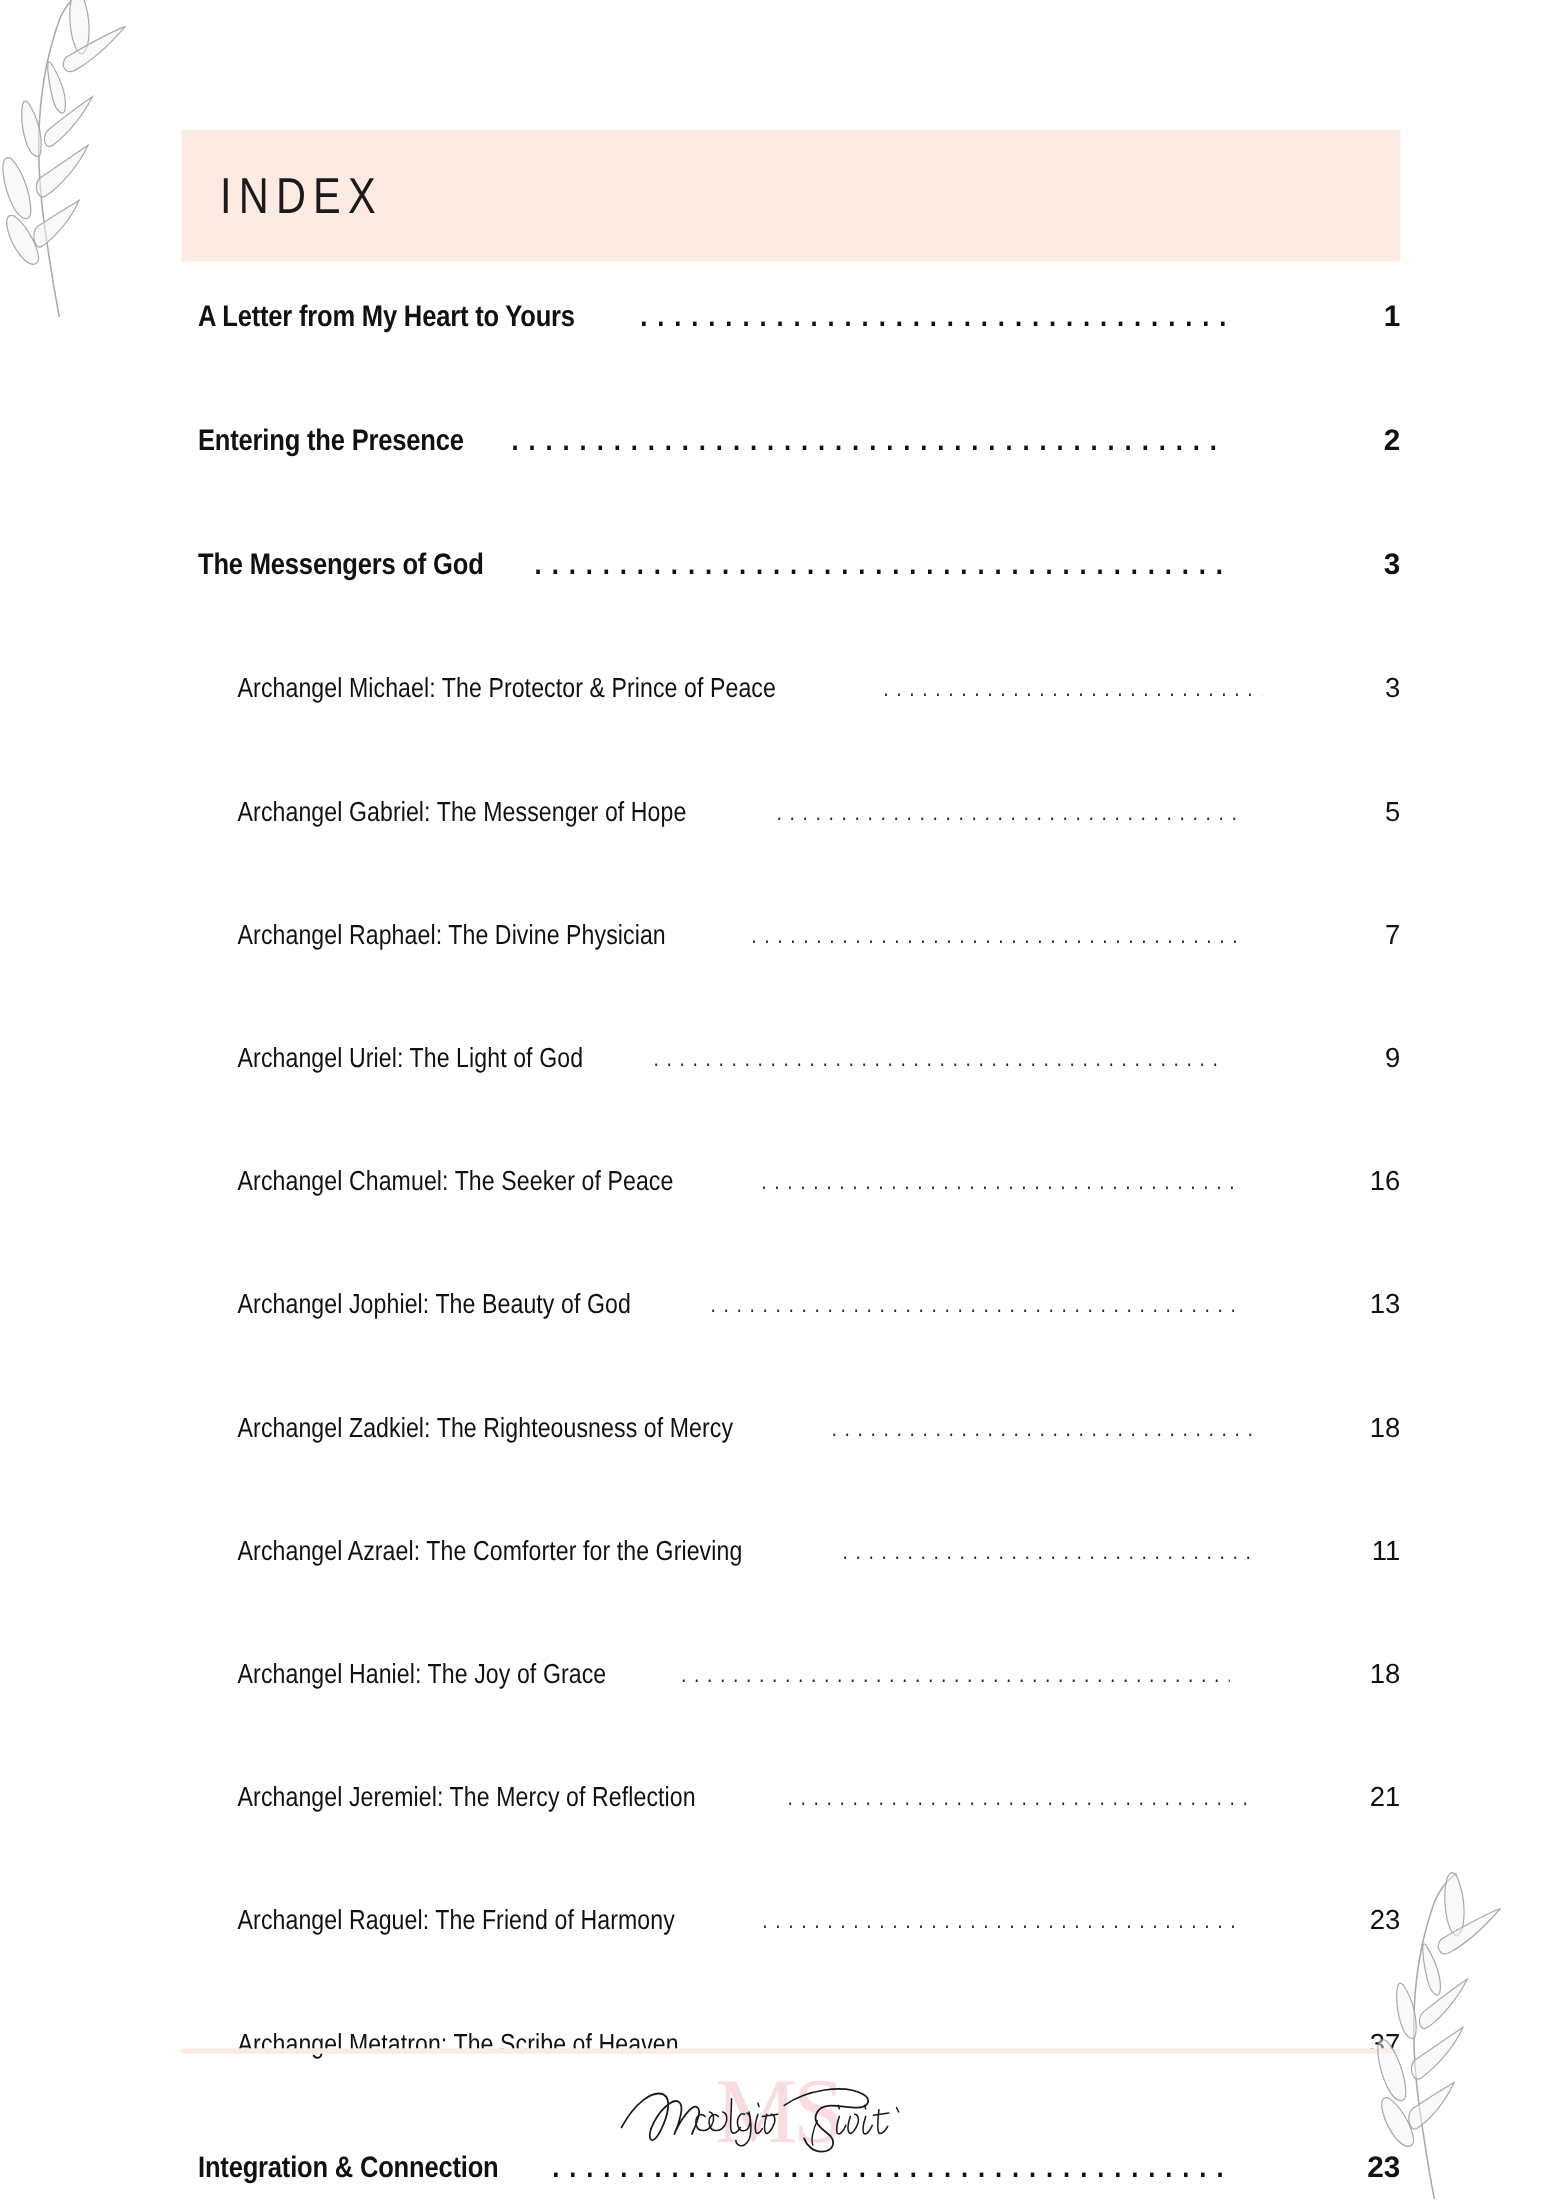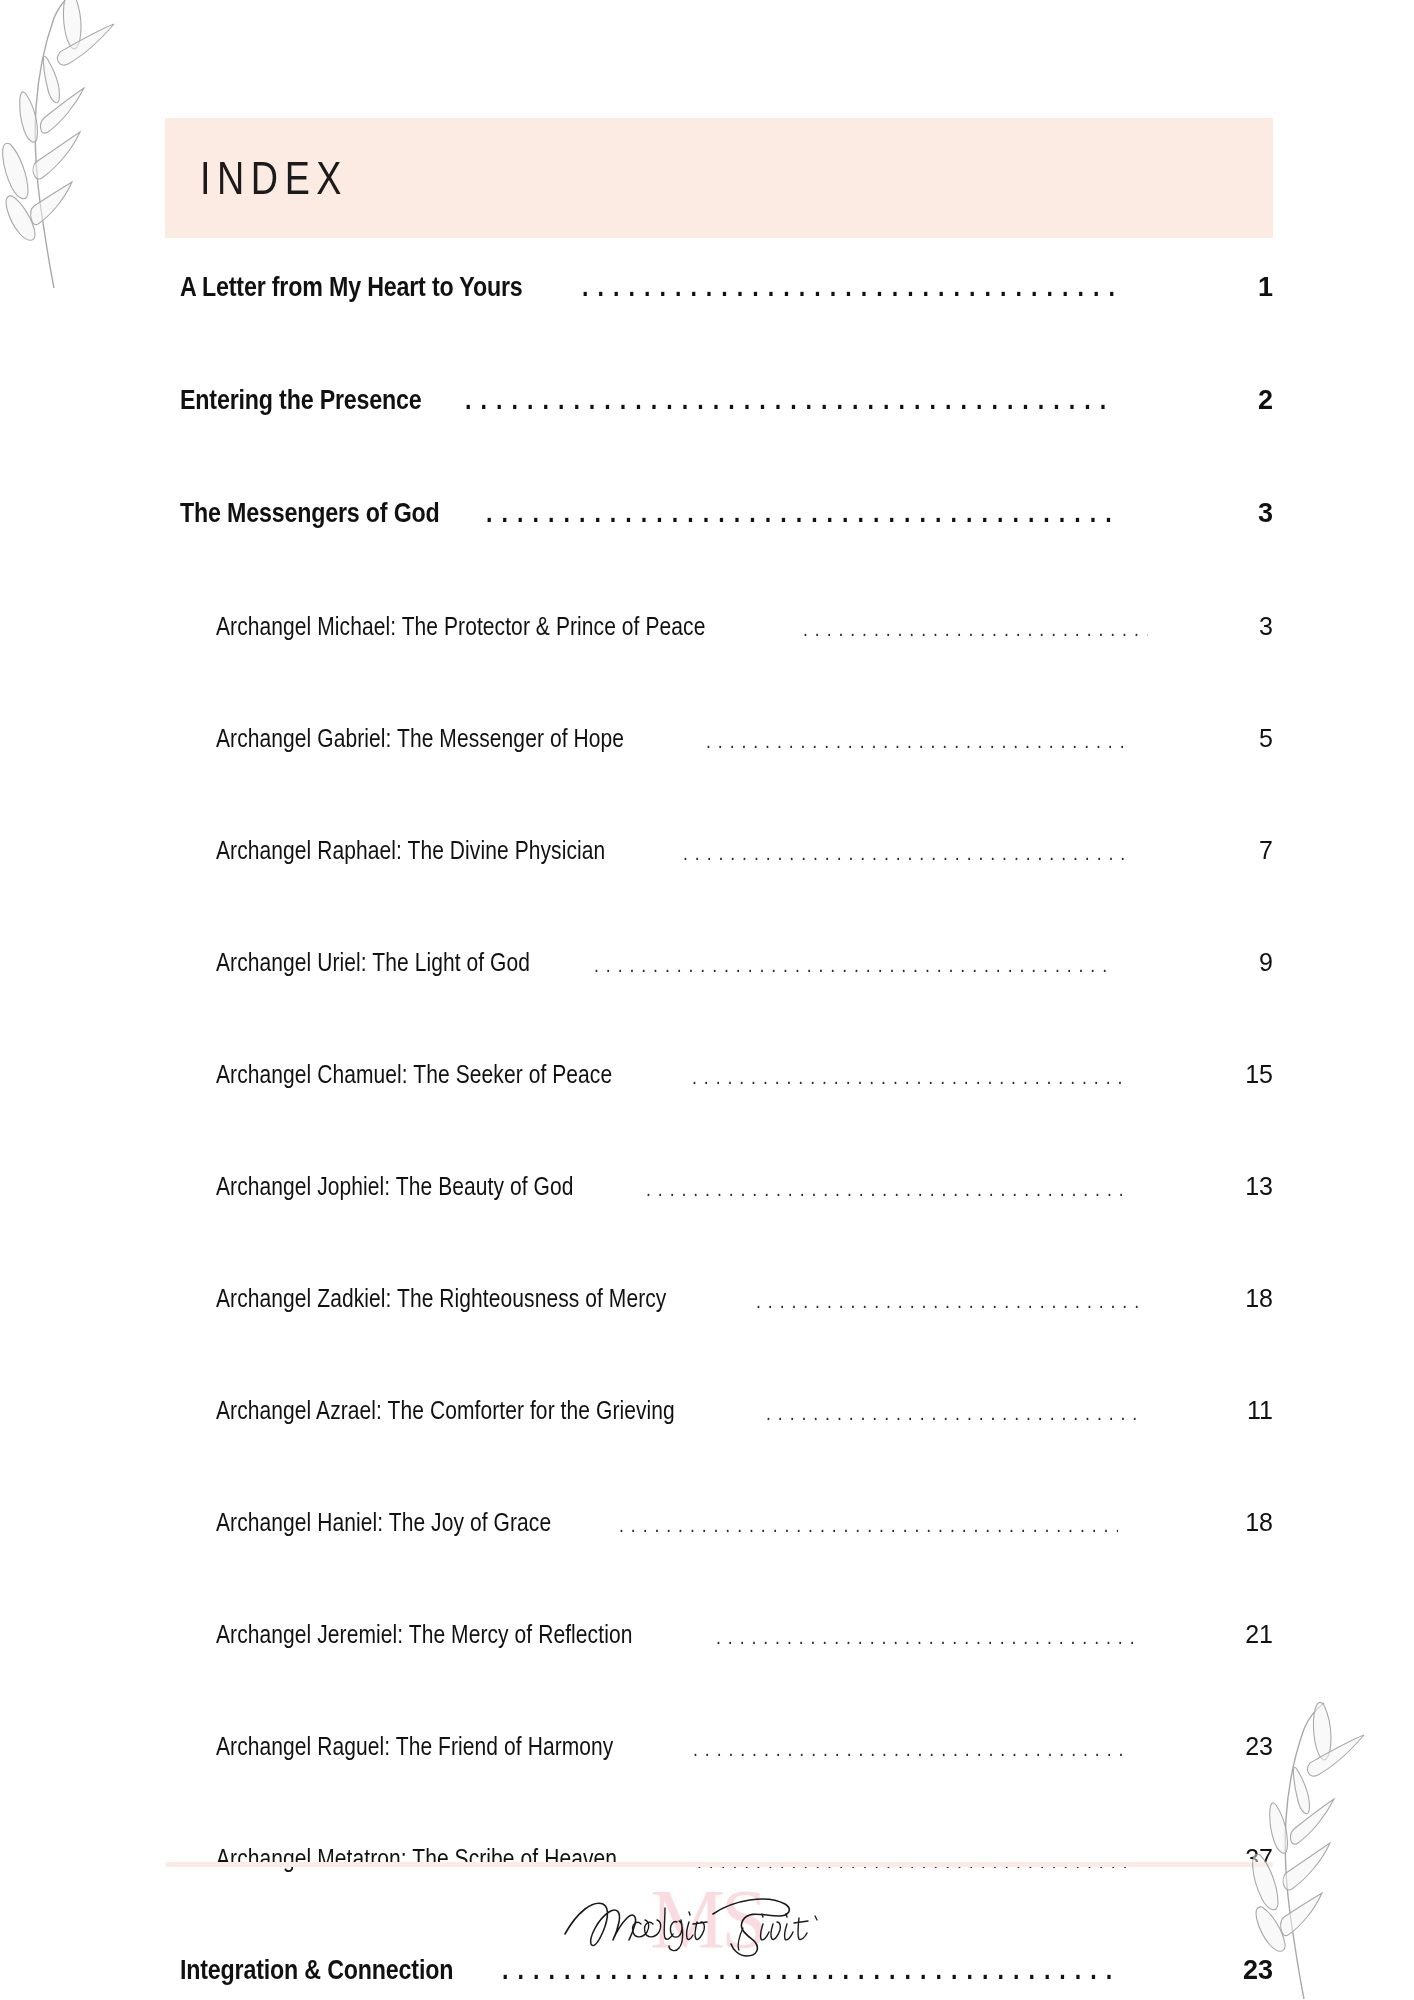--- a/index.html
+++ b/index.html
@@ -39,21 +39,21 @@
   }
 
   
   .toc {
     position:absolute;
     left:180px; top:272px;
     width:1093px;
   }
   .row {
     display:flex;
-    align-items:flex-end;
+    align-items:center;
     width:100%;
     white-space:nowrap;
   }
   .row .label {
     flex:0 0 auto;
     color:#111111;
   }
   .row .leader {
     flex:1 1 auto;
     overflow:hidden;
@@ -211,21 +211,21 @@
         <span class="indent"></span>
         <span class="label">Archangel Uriel: The Light of God</span>
         <span class="leader">. . . . . . . . . . . . . . . . . . . . . . . . . . . . . . . . . . . . . . . . . . . . . . . . . . . . . . . . . . . . . . . . . . . . . . . . . . . . . . . . . . . . . . . . . . . . . . . . . . . . . . . . . . . . . . . . . . . . . . . . . . . . . . . . . . . . . . . . . . . . . . . . . . . . . . . . . . . . . . . . . . . . . . . . . . . . . . . . . . . . . . . . . . . . . . . . . . . . . . . . . . . . . . . . . . . . . . . . . . . </span>
         <span class="pageno">9</span>
       </div>
       <div class="gap-lvl2"></div>
       <div class="row lvl2">
         <span class="indent"></span>
         <span class="label">Archangel Chamuel: The Seeker of Peace</span>
         <span class="leader">. . . . . . . . . . . . . . . . . . . . . . . . . . . . . . . . . . . . . . . . . . . . . . . . . . . . . . . . . . . . . . . . . . . . . . . . . . . . . . . . . . . . . . . . . . . . . . . . . . . . . . . . . . . . . . . . . . . . . . . . . . . . . . . . . . . . . . . . . . . . . . . . . . . . . . . . . . . . . . . . . . . . . . . . . . . . . . . . . . . . . . . . . . . . . . . . . . . . . . . . . . . . . . . . . . . . . . . . . . . </span>
-        <span class="pageno">15</span>
+        <span class="pageno">16</span>
       </div>
       <div class="gap-lvl2"></div>
       <div class="row lvl2">
         <span class="indent"></span>
         <span class="label">Archangel Jophiel: The Beauty of God</span>
         <span class="leader">. . . . . . . . . . . . . . . . . . . . . . . . . . . . . . . . . . . . . . . . . . . . . . . . . . . . . . . . . . . . . . . . . . . . . . . . . . . . . . . . . . . . . . . . . . . . . . . . . . . . . . . . . . . . . . . . . . . . . . . . . . . . . . . . . . . . . . . . . . . . . . . . . . . . . . . . . . . . . . . . . . . . . . . . . . . . . . . . . . . . . . . . . . . . . . . . . . . . . . . . . . . . . . . . . . . . . . . . . . . </span>
         <span class="pageno">13</span>
       </div>
       <div class="gap-lvl2"></div>
       <div class="row lvl2">

